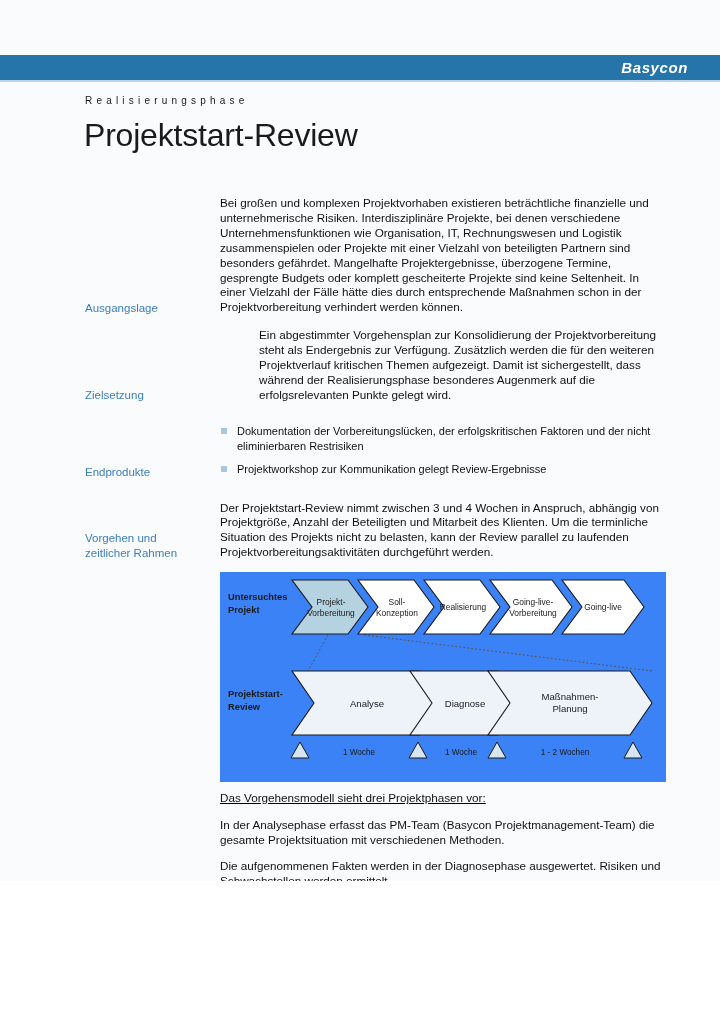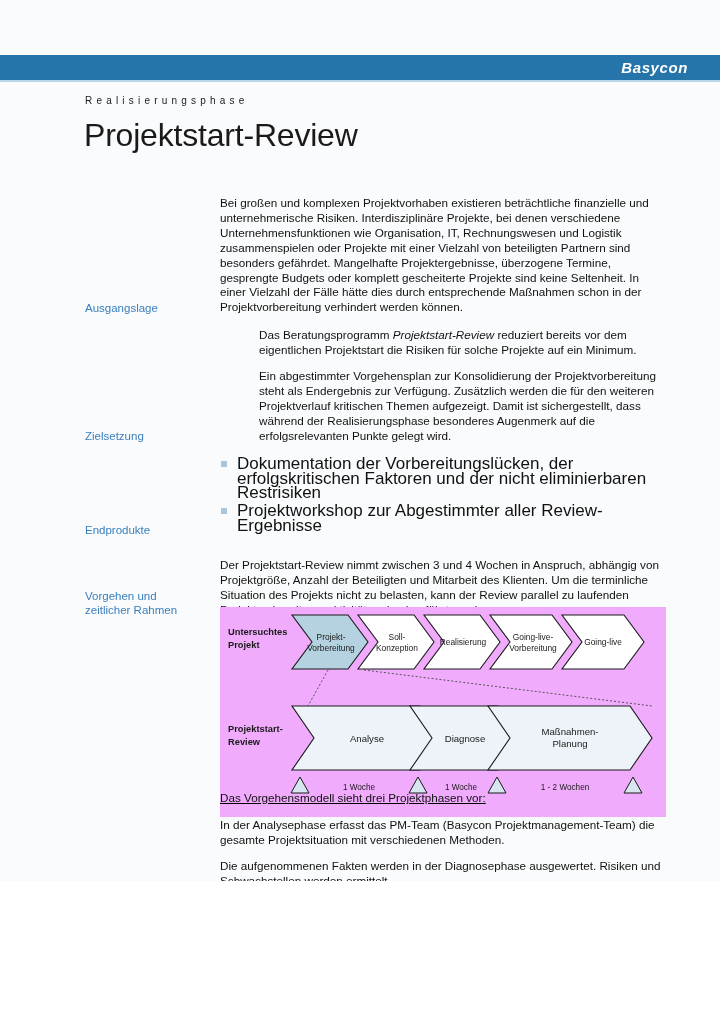--- a/index.html
+++ b/index.html
@@ -97,40 +97,41 @@
 
   ul.bullets {
     margin: 0;
     padding: 0;
     list-style: none;
   }
   ul.bullets li {
     position: relative;
     padding-left: 17px;
     margin-bottom: 3px;
-    font-size: 17px;
+    font-size: 11px;
     line-height: 14.9px;
+    margin-top: 8px;
   }
   ul.bullets li::before {
     content: "";
     position: absolute;
     left: 1px;
     top: 4px;
     width: 6px;
     height: 6px;
     background: #a9c6dd;
   }
   
   .diagram-wrap {
     position: absolute;
     left: 220px;
-    top: 607px;
+    top: 572px;
     width: 446px;
     height: 210px;
-    background: #f0abfc;
+    background: #3b82f6;
   }
   .diagram-wrap svg { display: block; }
   .dg-side {
     font-size: 9.3px;
     font-weight: bold;
     fill: #1a1a1a;
     font-family: "Liberation Sans", sans-serif;
   }
   .dg-chev {
     font-size: 8.4px;
@@ -193,33 +194,32 @@
       <div class="body-col">
         <p>Bei großen und komplexen Projektvorhaben existieren beträchtliche finanzielle und unternehmerische Risiken.  Interdisziplinäre Projekte, bei denen verschiedene Unternehmensfunktionen wie Organisation, IT, Rechnungswesen und Logistik zusammenspielen oder Projekte mit einer Vielzahl von beteiligten Partnern sind besonders gefährdet.  Mangelhafte Projektergebnisse, überzogene Termine, gesprengte Budgets oder komplett gescheiterte Projekte sind keine Seltenheit.  In einer Vielzahl der Fälle hätte dies durch entsprechende Maßnahmen schon in der Projektvorbereitung verhindert werden können.</p>
       </div>
     </div>
 
     <div class="row" style="margin-top:3px;gap:39px;">
       <div class="label-col">
         <div>Zielsetzung</div>
       </div>
       <div class="body-col">
-        <p>Das Beratungsprogramm <em>Projektstart-Review</em> reduziert bereits vor dem eigentlichen Projektstart die Risiken für solche Projekte auf ein Minimum.</p>
         <p>Ein abgestimmter Vorgehensplan zur Konsolidierung der Projektvorbereitung steht als Endergebnis zur Verfügung.  Zusätzlich werden die für den weiteren Projektverlauf kritischen Themen aufgezeigt.  Damit ist sichergestellt, dass während der Realisierungsphase besonderes Augenmerk auf die erfolgsrelevanten Punkte gelegt wird.</p>
       </div>
     </div>
 
     <div class="row" style="margin-top:4px;">
       <div class="label-col">
         <div>Endprodukte</div>
       </div>
       <div class="body-col">
         <ul class="bullets">
           <li>Dokumentation der Vorbereitungslücken, der erfolgskritischen Faktoren und der nicht eliminierbaren Restrisiken</li>
-          <li>Projektworkshop zur Abgestimmter aller Review-Ergebnisse</li>
+          <li>Projektworkshop zur Kommunikation gelegt Review-Ergebnisse</li>
         </ul>
       </div>
     </div>
 
     <div class="row" style="margin-top:21px;">
       <div class="label-col">
         <div>Vorgehen und</div>
         <div>zeitlicher Rahmen</div>
       </div>
       <div class="body-col">

